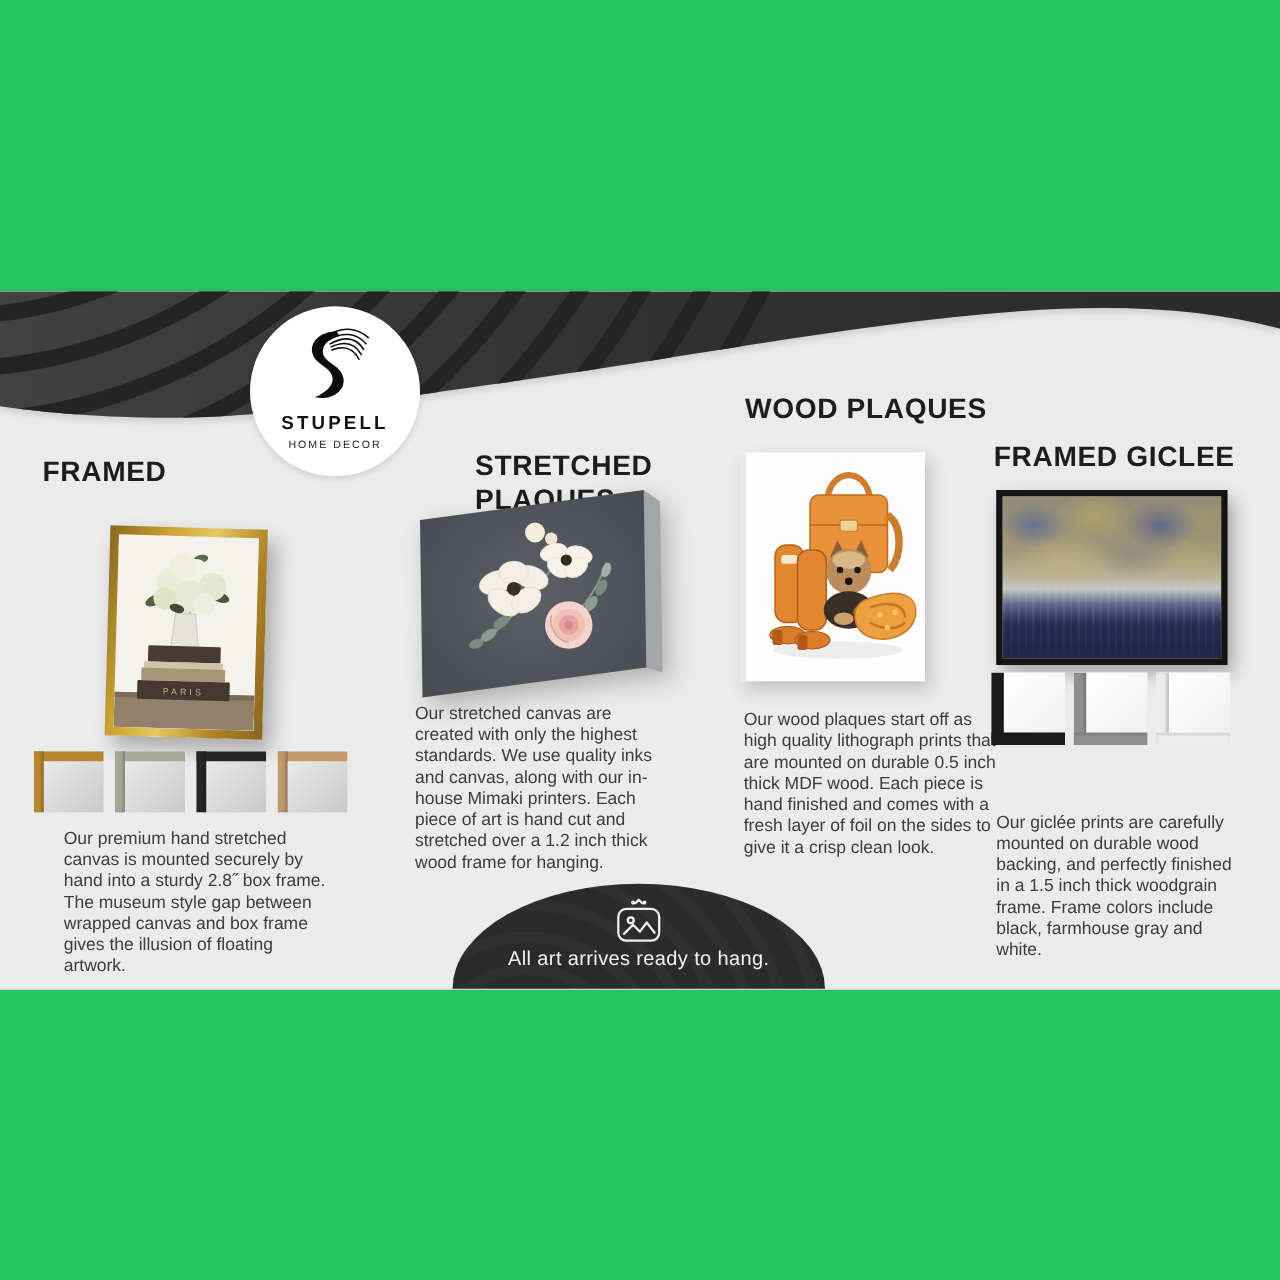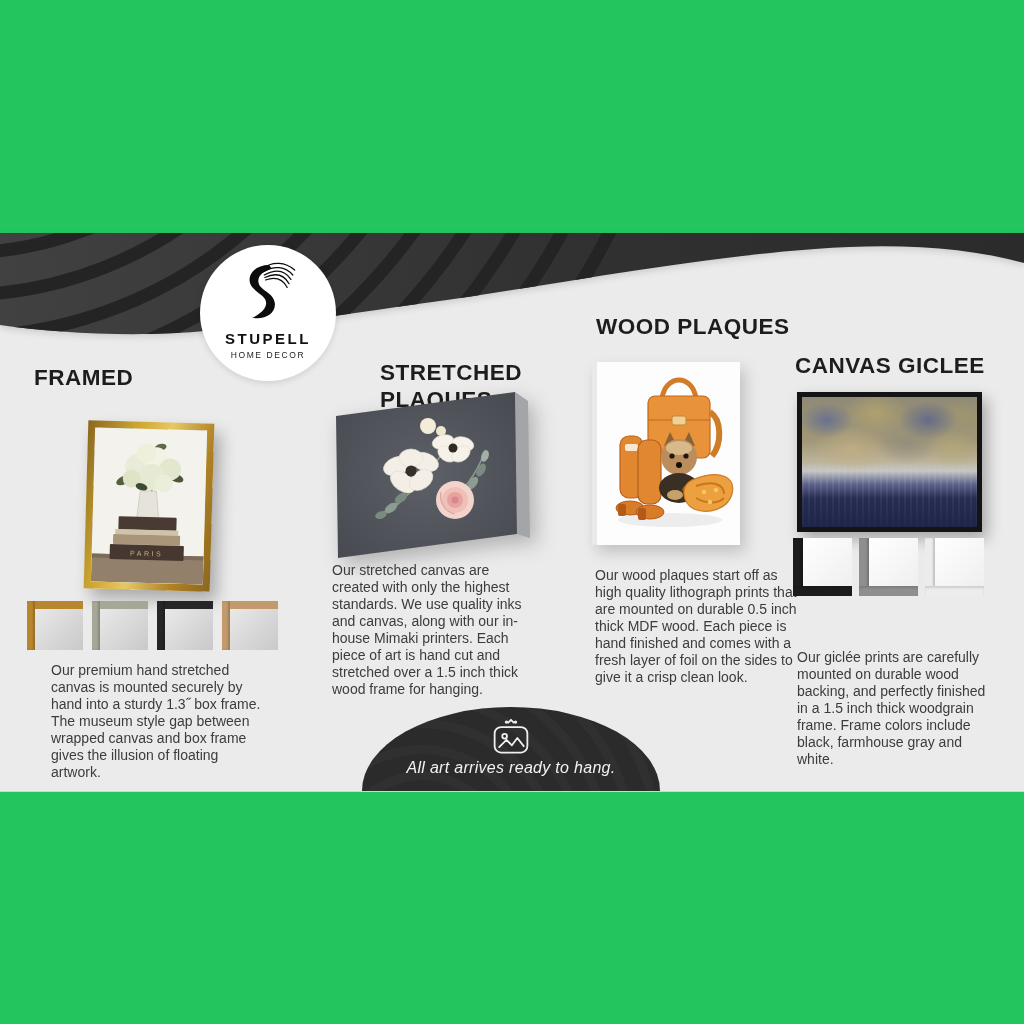--- a/index.html
+++ b/index.html
@@ -60,21 +60,21 @@
       radial-gradient(46px 30px at 60% 36%,rgba(140,138,124,.7),rgba(140,138,124,0) 70%),
       radial-gradient(40px 26px at 86% 40%,rgba(181,168,119,.75),rgba(181,168,119,0) 70%),
       linear-gradient(180deg,#8f8a76 0%,#a29878 34%,#bdb49c 50%,#c6c7c5 57%,#5d638b 67%,#262c52 78%,#1f2547 100%);}
   .giclee-streaks{position:absolute;left:0;right:0;bottom:0;height:48%;
     background:repeating-linear-gradient(90deg,rgba(205,210,220,.14) 0 2px,rgba(0,0,0,0) 2px 6px);
     -webkit-mask-image:linear-gradient(180deg,rgba(0,0,0,1),rgba(0,0,0,.1));
     mask-image:linear-gradient(180deg,rgba(0,0,0,1),rgba(0,0,0,.1));}
   
   .dome{position:absolute;left:362px;top:474px;width:298px;height:84px;background:#2b2b2b;
         border-radius:50% 50% 0 0 / 100% 100% 0 0;overflow:hidden;z-index:6;
-        display:flex;flex-direction:column;align-items:center;font-style:italic;}
+        display:flex;flex-direction:column;align-items:center;}
   .dome-stripes{position:absolute;inset:0;opacity:.5;
         background:repeating-radial-gradient(circle at 20% 180%,rgba(255,255,255,.05) 0 9px,rgba(255,255,255,0) 9px 26px);}
   .dome-icon{width:44px;height:40px;margin-top:11px;position:relative;}
   .dome-msg{position:relative;margin:1px 0 0 0;font-size:16px;color:#f2f2f2;letter-spacing:.3px;}
   svg text{font-family:"Liberation Sans",sans-serif;}
 </style>
 </head>
 <body>
 
 <div class="page">
@@ -179,21 +179,21 @@
           <div class="sw-canvas"></div>
           <div class="sw-band-top" style="background-color: rgb(38, 38, 38);"></div>
           <div class="sw-band-left" style="background-color: rgb(38, 38, 38);"></div>
         </div>
         <div class="swatch swatch-tl">
           <div class="sw-canvas"></div>
           <div class="sw-band-top" style="background-color: rgb(194, 154, 107);"></div>
           <div class="sw-band-left" style="background-color: rgb(194, 154, 107);"></div>
         </div>
       </div>
-      <p class="col-desc" style="left:51px;top:429px;width:216px;">Our premium hand stretched canvas is mounted securely by hand into a sturdy 1.3˝ box frame. The museum style gap between wrapped canvas and box frame gives the illusion of floating artwork.</p>
+      <p class="col-desc" style="left:51px;top:429px;width:216px;">Our premium hand stretched canvas is mounted securely by hand into a sturdy 2.8˝ box frame. The museum style gap between wrapped canvas and box frame gives the illusion of floating artwork.</p>
     </section>
 
     <section>
       <h2 class="col-title" style="left:380px;top:106px;margin-top:20px;">
         <span class="tl">STRETCHED</span>
         <span class="tl">PLAQUES</span>
       </h2>
       <div class="stretched-wrap">
         <svg viewBox="0 0 200 178">
           <defs>
@@ -241,21 +241,21 @@
           </g>
           <g>
             <circle cx="122" cy="112" r="19" fill="#f3d4cc"></circle>
             <circle cx="122" cy="112" r="13" fill="#eec0b8"></circle>
             <circle cx="122" cy="112" r="8" fill="#e7a49f"></circle>
             <circle cx="122" cy="112" r="3.5" fill="#d9868f"></circle>
             <path d="M108,104 C106,114 112,124 122,126" fill="none" stroke="#dba49e" stroke-width="1.2"></path>
           </g>
         </svg>
       </div>
-      <p class="col-desc" style="left:332px;top:329px;width:200px;">Our stretched canvas are created with only the highest standards. We use quality inks and canvas, along with our in-house Mimaki printers. Each piece of art is hand cut and stretched over a 1.5 inch thick wood frame for hanging.</p>
+      <p class="col-desc" style="left:332px;top:329px;width:200px;">Our stretched canvas are created with only the highest standards. We use quality inks and canvas, along with our in-house Mimaki printers. Each piece of art is hand cut and stretched over a 1.2 inch thick wood frame for hanging.</p>
     </section>
 
     <section>
       <h2 class="col-title" style="left:568px;top:80px;margin-left:28px;">
         <span class="tl">WOOD PLAQUES</span>
         <span class="tl"></span>
       </h2>
       <div class="plaque-wrap">
         <svg viewBox="0 0 148 183">
           <rect width="148" height="183" fill="#fdfdfd"></rect>
@@ -297,21 +297,21 @@
             <circle cx="124" cy="128" r="2.2" fill="#f6c75c"></circle>
             <circle cx="118" cy="140" r="2.2" fill="#f6c75c"></circle>
           </g>
         </svg>
       </div>
       <p class="col-desc" style="left:570px;top:334px;width:202px;margin-left:25px;">Our wood plaques start off as high quality lithograph prints that are mounted on durable 0.5 inch thick MDF wood. Each piece is hand finished and comes with a fresh layer of foil on the sides to give it a crisp clean look.</p>
     </section>
 
     <section>
       <h2 class="col-title" style="left:795px;top:119px;">
-        <span class="tl">CANVAS GICLEE</span>
+        <span class="tl">FRAMED GICLEE</span>
         <span class="tl"></span>
       </h2>
       <div class="giclee-frame">
         <div class="giclee-art"></div>
         <div class="giclee-streaks"></div>
       </div>
       <div class="swatch-row" style="left:793px;top:305px;">
         <div class="swatch swatch-bl">
           <div class="sw-canvas"></div>
           <div class="sw-band-left" style="background-color: rgb(28, 28, 28);"></div>

